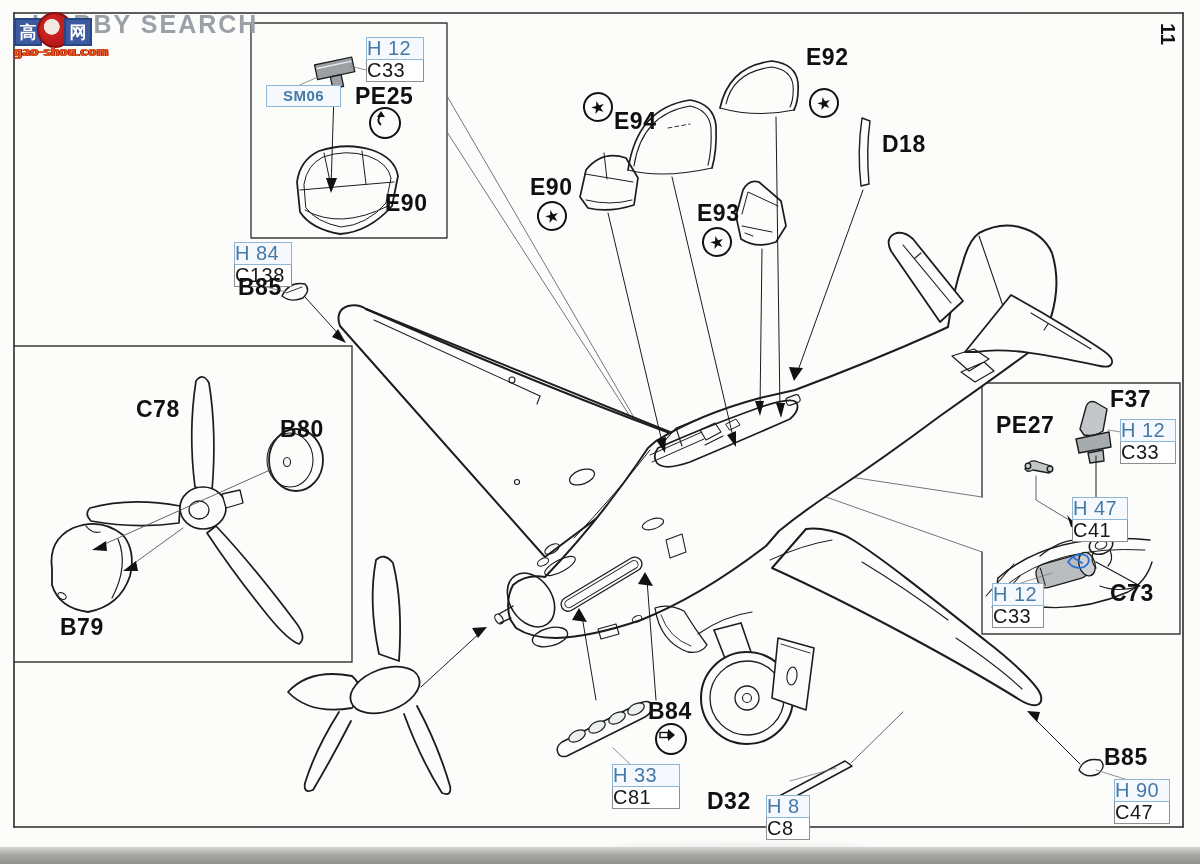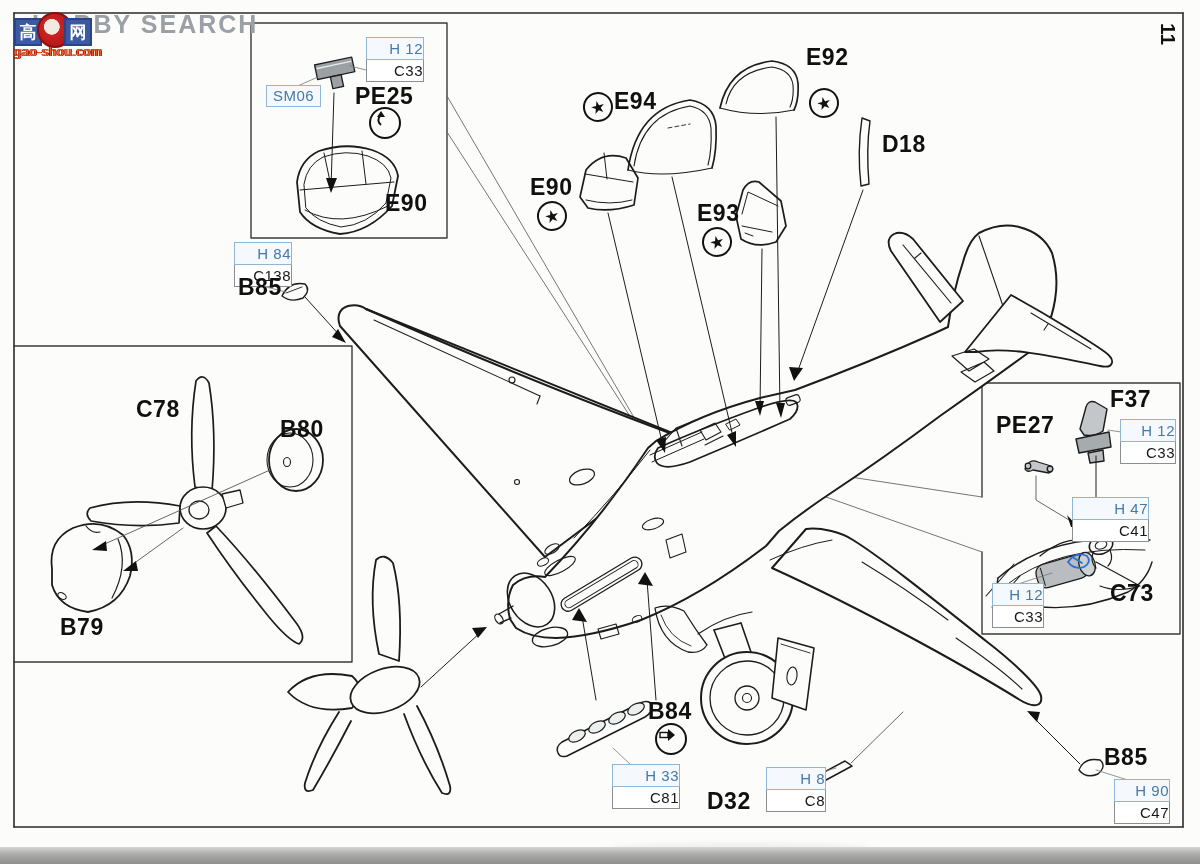--- a/index.html
+++ b/index.html
@@ -2,41 +2,41 @@
 <html><head>
 <meta charset="utf-8">
 <style>
   html,body{margin:0;padding:0;background:#e8e8e8;}
   #page{position:relative;width:1200px;height:864px;background:#fcfcfb;overflow:hidden;
         font-family:"Liberation Sans", sans-serif;}
   svg{position:absolute;left:0;top:0;}
   .lbl{position:absolute;font-weight:700;font-size:23px;color:#101010;letter-spacing:0.5px;white-space:nowrap;}
   
   .callout{position:absolute;width:58px;}
-  .callout .row{height:21px;line-height:21px;text-align:right;font-size:15px;letter-spacing:0.5px;}
+  .callout .row{height:21px;line-height:21px;text-align:left;font-size:20px;letter-spacing:0.5px;}
   .callout .h{border:1.5px solid #8fb6d4;color:#4579a8;background:#f5f9fd;}
   .callout .c{border:1.5px solid #8a8f94;border-top:none;color:#17181a;background:#ffffff;}
-  .single-blue{position:absolute;height:20px;line-height:20px;padding:0 6px;border:1.5px solid #8fb6d4;
-        color:#4579a8;background:#f5f9fd;font-size:15px;letter-spacing:0.5px;text-align:center;}
+  .single-blue{position:absolute;height:20px;line-height:20px;padding:0 16px;border:1.5px solid #8fb6d4;
+        color:#4579a8;background:#f5f9fd;font-size:15px;letter-spacing:0.5px;text-align:center;font-weight:bold;}
   
   .star{position:absolute;width:26px;height:26px;border:2px solid #111;border-radius:50%;
         display:flex;align-items:center;justify-content:center;font-size:17px;color:#111;
         background:#fcfcfb;transform:rotate(-14deg);}
   .circle-icon{position:absolute;width:28px;height:28px;border:2px solid #111;border-radius:50%;
         background:#fcfcfb;display:flex;align-items:center;justify-content:center;}
   
   #watermark{position:absolute;left:12px;top:4px;width:230px;height:52px;}
   #wm-brand{position:absolute;left:20px;top:6px;font-size:25px;font-weight:700;color:#9aa0a6;
         letter-spacing:2px;white-space:nowrap;}
   .wm-box{position:absolute;top:14px;width:24px;height:24px;background:#3b5aa0;border:2px solid #2a4585;
         color:#fff;font-size:17px;font-weight:700;display:flex;align-items:center;justify-content:center;}
   #wm-gear{position:absolute;left:25px;top:8px;width:32px;height:32px;border-radius:50%;
         background:radial-gradient(circle at 40% 40%, #f2e9e0 28%, #cc2222 30%, #a81414 90%);
         border:2px solid #8c0f0f;}
-  #wm-site{position:absolute;left:2px;top:40px;font-size:13px;font-weight:400;color:#e8591a;
+  #wm-site{position:absolute;left:2px;top:40px;font-size:13px;font-weight:700;color:#e8591a;
         text-shadow:1px 0 0 #b02008, -1px 0 0 #b02008;letter-spacing:0.5px;white-space:nowrap;}
   #page-number{position:absolute;left:1157px;top:22px;font-size:21px;font-weight:700;color:#111;
         transform:rotate(90deg);transform-origin:center;}
   #bottom-band{position:absolute;left:0;top:847px;width:1200px;height:17px;
         background:linear-gradient(180deg,#d6d6d4 0%,#a9a9a7 45%,#8f8f8d 100%);}
   #bottom-streak{position:absolute;left:610px;top:843px;width:260px;height:10px;border-radius:50%;
         background:#efefed;filter:blur(2px);}
 </style>
 </head>
 <body>
@@ -320,21 +320,21 @@
     <svg width="20" height="20" viewBox="0 0 20 20">
         <path d="M10,16 C6.5,13.5 6.5,9 10,6" fill="none" stroke="#111" stroke-width="2"></path>
         <polygon points="10,2 14,8 6,8" fill="#111"></polygon>
       </svg>
   </div>
   <div class="lbl" style="left:385px;top:190px">E90</div>
 
   <div class="lbl" style="left:530px;top:174px">E90</div>
   <div class="star" style="left:537px;top:201px">★</div>
   <div class="star" style="left:583px;top:92px">★</div>
-  <div class="lbl" style="left:614px;top:88px">E94</div>
+  <div class="lbl" style="left:614px;top:108px">E94</div>
   <div class="lbl" style="left:806px;top:44px">E92</div>
   <div class="star" style="left:809px;top:88px">★</div>
   <div class="lbl" style="left:697px;top:200px">E93</div>
   <div class="star" style="left:702px;top:227px">★</div>
   <div class="lbl" style="left:882px;top:131px">D18</div>
 
   <div class="callout" style="left:234px;top:242px">
     <div class="row h">H 84</div>
     <div class="row c">C138</div>
   </div>
@@ -349,37 +349,37 @@
     <svg width="20" height="20" viewBox="0 0 20 20">
         <rect x="3" y="7.5" width="8" height="5" fill="#fff" stroke="#111" stroke-width="1.4"></rect>
         <polygon points="11,4 18,10 11,16" fill="#111"></polygon>
       </svg>
   </div>
   <div class="callout" style="left:612px;top:764px;width:68px">
     <div class="row h">H 33</div>
     <div class="row c">C81</div>
   </div>
   <div class="lbl" style="left:707px;top:788px">D32</div>
-  <div class="callout" style="left:766px;top:767px;width:60px">
+  <div class="callout" style="left:766px;top:795px;width:44px">
     <div class="row h">H 8</div>
     <div class="row c">C8</div>
   </div>
   <div class="lbl" style="left:1104px;top:744px">B85</div>
   <div class="callout" style="left:1114px;top:779px;width:56px">
     <div class="row h">H 90</div>
     <div class="row c">C47</div>
   </div>
 
   <div class="lbl" style="left:1110px;top:386px">F37</div>
   <div class="callout" style="left:1120px;top:419px;width:56px">
     <div class="row h">H 12</div>
     <div class="row c">C33</div>
   </div>
   <div class="lbl" style="left:996px;top:412px">PE27</div>
-  <div class="callout" style="left:1072px;top:497px;width:77px">
+  <div class="callout" style="left:1072px;top:497px;width:56px">
     <div class="row h">H 47</div>
     <div class="row c">C41</div>
   </div>
   <div class="lbl" style="left:1110px;top:580px">C73</div>
   <div class="callout" style="left:992px;top:583px;width:52px">
     <div class="row h">H 12</div>
     <div class="row c">C33</div>
   </div>
 
   <div id="bottom-streak"></div>

